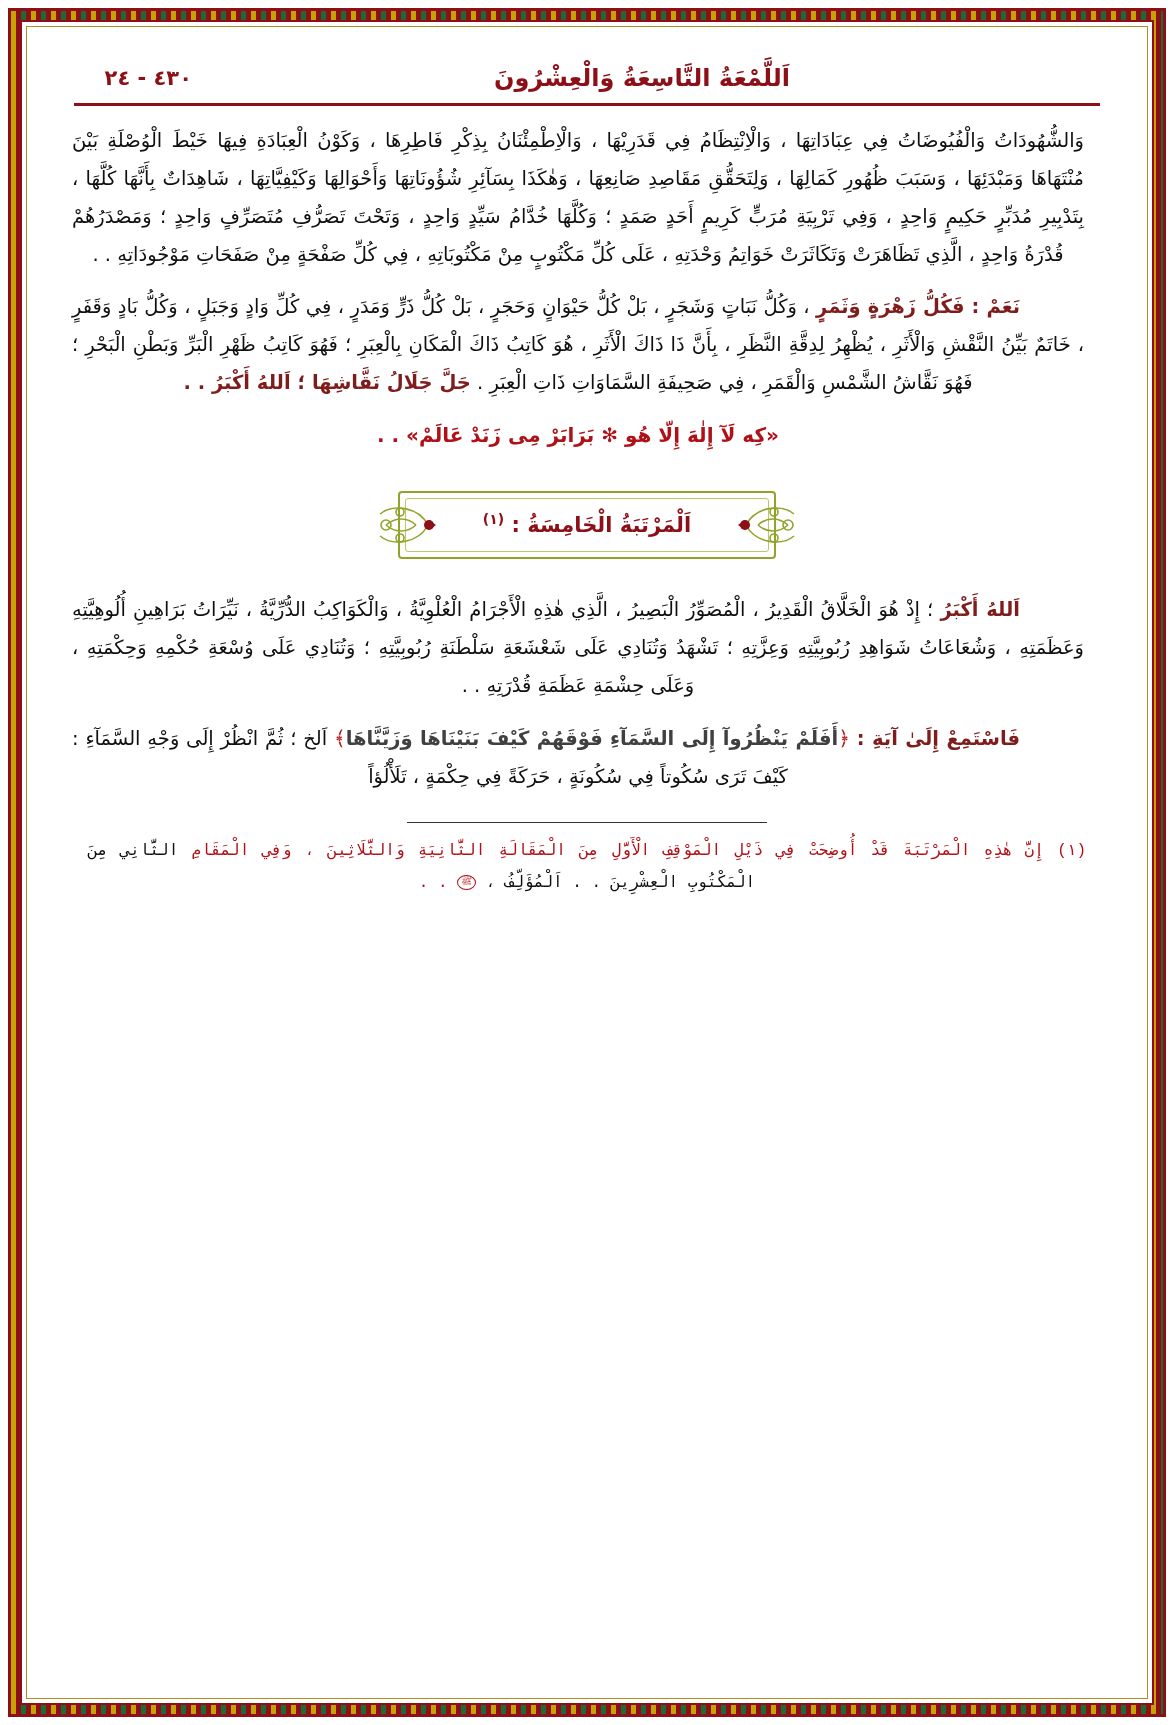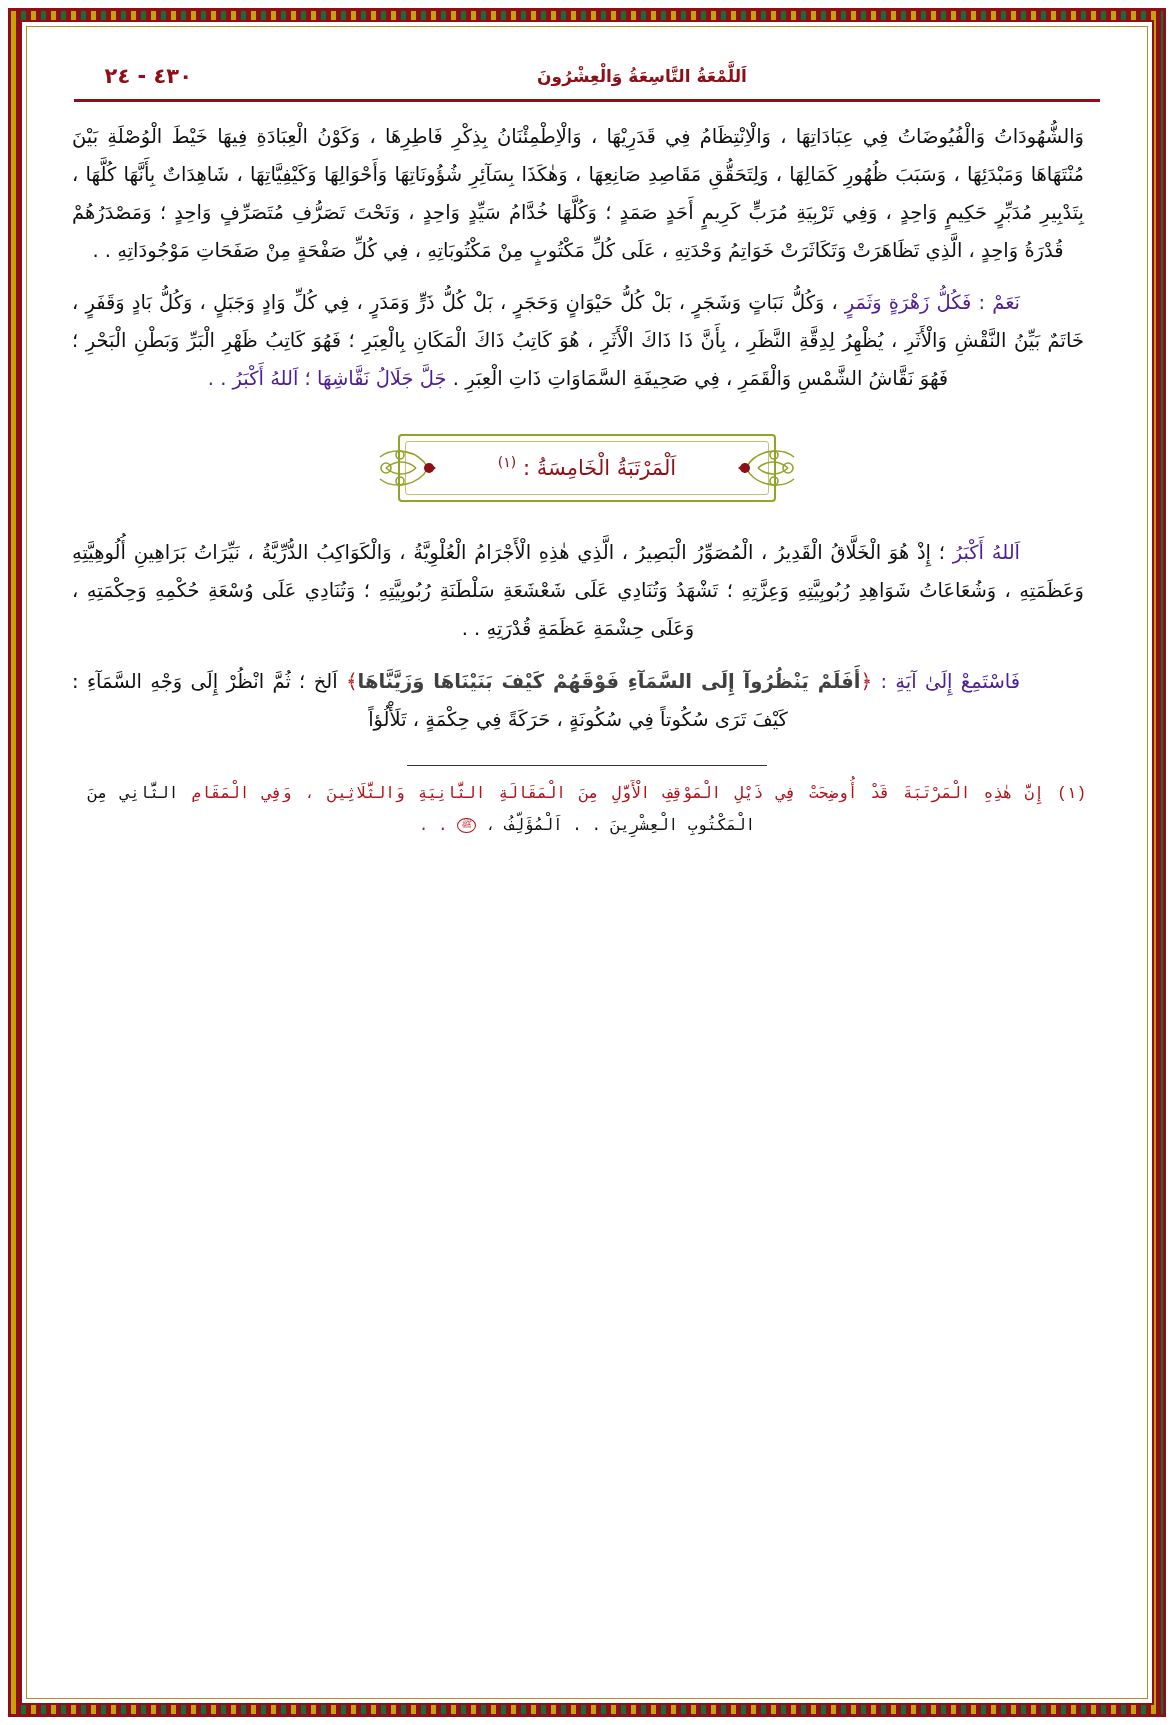--- a/index.html
+++ b/index.html
@@ -63,21 +63,21 @@
   
   .header-row {
     display: flex;
     align-items: center;
     justify-content: space-between;
     direction: rtl;
     padding: 0 14px;
   }
   .chapter-title {
     color: #8d0f17;
-    font-size: 17px;
+    font-size: 24px;
     font-weight: bold;
     letter-spacing: 0.5px;
     white-space: nowrap;
     flex: 1;
     text-align: center;
   }
   .page-number {
     color: #8d0f17;
     font-size: 21px;
     font-weight: bold;
@@ -105,22 +105,22 @@
   }
   .body-block p {
     margin: 0 18px 14px 0;
     text-align: justify;
     text-align-last: center;
   }
   .indent {
     text-indent: 64px;
   }
   .red {
-    color: #4c1d95;
-    font-weight: normal;
+    color: #7f1d1d;
+    font-weight: bold;
   }
   .persian-line {
     color: #b01118;
     font-weight: bold;
     text-align: center;
     font-size: 20px;
     margin: 18px 0 10px 0;
   }
 
   
@@ -143,21 +143,21 @@
     border: 1px solid #b9c86a;
     border-radius: 3px;
   }
   .ornament-heading {
     position: absolute;
     left: 0; right: 0; top: 50%;
     transform: translateY(-50%);
     text-align: center;
     color: #8d0f17;
     font-size: 21px;
-    font-weight: normal;
+    font-weight: bold;
     z-index: 4;
   }
   .ornament-heading .fn {
     font-size: 14px;
     vertical-align: super;
   }
   .orn-side {
     position: absolute;
     top: 50%;
     transform: translateY(-50%);
@@ -237,20 +237,21 @@
     <div class="header-rule"></div>
 
     <div class="body-block">
 
       <p>وَالشُّهُودَاتُ وَالْفُيُوضَاتُ فِي عِبَادَاتِهَا ، وَالْاِنْتِظَامُ فِي قَدَرِيْهَا ، وَالْاِطْمِئْنَانُ بِذِكْرِ فَاطِرِهَا ، وَكَوْنُ الْعِبَادَةِ فِيهَا خَيْطَ الْوُصْلَةِ بَيْنَ مُنْتَهَاهَا وَمَبْدَئِهَا ، وَسَبَبَ ظُهُورِ كَمَالِهَا ، وَلِتَحَقُّقِ مَقَاصِدِ صَانِعِهَا ، وَهٰكَذَا بِسَآئِرِ شُؤُونَاتِهَا وَأَحْوَالِهَا وَكَيْفِيَّاتِهَا ، شَاهِدَاتٌ بِأَنَّهَا كُلَّهَا ، بِتَدْبِيرِ مُدَبِّرٍ حَكِيمٍ وَاحِدٍ ، وَفِي تَرْبِيَةِ مُرَبٍّ كَرِيمٍ أَحَدٍ صَمَدٍ ؛ وَكُلَّهَا خُدَّامُ سَيِّدٍ وَاحِدٍ ، وَتَحْتَ تَصَرُّفِ مُتَصَرِّفٍ وَاحِدٍ ؛ وَمَصْدَرُهُمْ قُدْرَةُ وَاحِدٍ ، الَّذِي تَظَاهَرَتْ وَتَكَاثَرَتْ خَوَاتِمُ وَحْدَتِهِ ، عَلَى كُلِّ مَكْتُوبٍ مِنْ مَكْتُوبَاتِهِ ، فِي كُلِّ صَفْحَةٍ مِنْ صَفَحَاتِ مَوْجُودَاتِهِ . .</p>
 
       <p class="indent">
         <span class="red">نَعَمْ : فَكُلُّ زَهْرَةٍ وَثَمَرٍ</span><span> ، وَكُلُّ نَبَاتٍ وَشَجَرٍ ، بَلْ كُلُّ حَيْوَانٍ وَحَجَرٍ ، بَلْ كُلُّ ذَرٍّ وَمَدَرٍ ، فِي كُلِّ وَادٍ وَجَبَلٍ ، وَكُلُّ بَادٍ وَقَفَرٍ ، خَاتَمٌ بَيِّنُ النَّقْشِ وَالْأَثَرِ ، يُظْهِرُ لِدِقَّةِ النَّظَرِ ، بِأَنَّ ذَا ذَاكَ الْأَثَرِ ، هُوَ كَاتِبُ ذَاكَ الْمَكَانِ بِالْعِبَرِ ؛ فَهُوَ كَاتِبُ ظَهْرِ الْبَرِّ وَبَطْنِ الْبَحْرِ ؛ فَهُوَ نَقَّاشُ الشَّمْسِ وَالْقَمَرِ ، فِي صَحِيفَةِ السَّمَاوَاتِ ذَاتِ الْعِبَرِ . </span><span class="red">جَلَّ جَلَالُ نَقَّاشِهَا ؛ اَللهُ أَكْبَرُ . .</span>
       </p>
 
+      <p class="persian-line">«كِه لَآ إِلٰهَ إِلّا هُو ✻ بَرَابَرْ مِى زَنَدْ عَالَمْ» . .</p>
 
       <div class="ornament-wrap">
         <div class="ornament-frame"></div>
 
         <svg class="orn-side right" viewBox="0 0 70 58">
           <g fill="none" stroke="#8fa52a" stroke-width="1.6">
             <path d="M8,29 C18,10 44,8 56,18"></path>
             <path d="M8,29 C18,48 44,50 56,40"></path>
             <path d="M20,29 C30,20 42,22 50,29"></path>
             <path d="M20,29 C30,38 42,36 50,29"></path>

